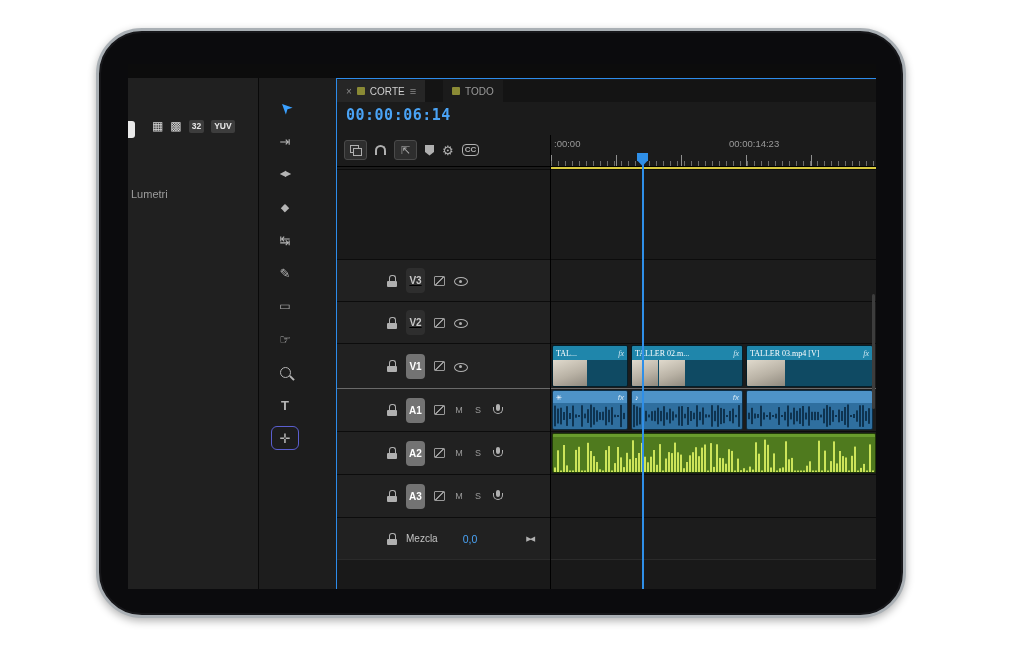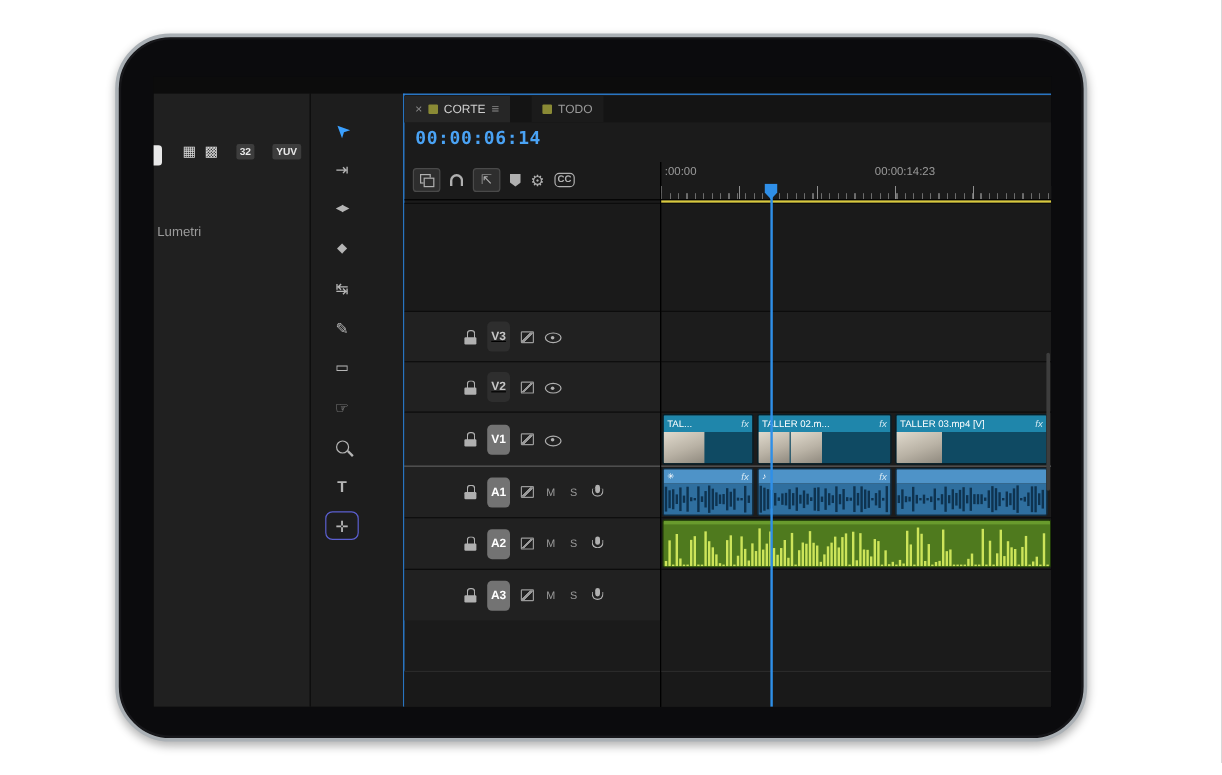--- a/index.html
+++ b/index.html
@@ -13,21 +13,21 @@
   .screen{position:absolute;left:29px;top:33px;width:748px;height:525px;
     background:#101010;overflow:hidden;}
   .screen-top{height:14px;background:#0c0c0c;}
   .main{display:flex;height:511px;}
 
   
   .panel-left{width:131px;background:#202020;position:relative;border-right:1px solid #090909;flex:none;}
   .lp-partial{position:absolute;left:-5px;top:43px;width:12px;height:17px;background:#e9e9e9;border-radius:3px;}
   .lp-icons{position:absolute;left:24px;top:42px;display:flex;align-items:center;gap:7px;}
   .lp-glyph{color:#d8d8d8;font-size:12px;line-height:1;}
-  .lp-badge{font-size:8.5px;font-weight:bold;color:#e8e8e8;background:#3d3d3d;border-radius:2px;padding:2px 3px;line-height:1;margin-left:8px;}
+  .lp-badge{font-size:8.5px;font-weight:bold;color:#e8e8e8;background:#3d3d3d;border-radius:2px;padding:2px 3px;line-height:1;}
   .lp-title{position:absolute;left:3px;top:110px;color:#9c9c9c;font-size:11px;}
 
   
   .toolbar{width:77px;background:#1d1d1d;position:relative;flex:none;}
   .tools{display:flex;flex-direction:column;align-items:flex-start;padding:18px 0 0 12px;gap:9px;}
   .tool{width:28px;height:24px;display:flex;align-items:center;justify-content:center;color:#b5b5b5;flex:none;}
   .tool .tg{font-size:13px;line-height:1;}
   .tool .tg.sel{transform:rotate(-135deg);color:#3aa0ff;font-size:15px;}
   .tool .tg.ripple{font-size:8px;letter-spacing:-1px;}
   .tool .tg.razor{font-size:11px;}
@@ -96,21 +96,21 @@
     background:linear-gradient(135deg,transparent 42%,#9a9a9a 42%,#9a9a9a 58%,transparent 58%);}
   .i-eye{position:relative;width:14px;height:12px;flex:none;}
   .i-eye::before{content:"";position:absolute;left:0;top:2.5px;width:12px;height:7px;border:1.2px solid #b0b0b0;border-radius:50%;}
   .i-eye::after{content:"";position:absolute;left:5px;top:5px;width:3px;height:3px;background:#b0b0b0;border-radius:50%;}
   .i-mic{position:relative;width:11px;height:13px;flex:none;}
   .i-mic::before{content:"";position:absolute;left:3.5px;top:0;width:4px;height:7px;background:#b0b0b0;border-radius:2px;}
   .i-mic::after{content:"";position:absolute;left:1px;top:3px;width:8px;height:6px;border:1.2px solid #b0b0b0;border-top:none;border-radius:0 0 5px 5px;}
 
   
   .vclip{position:absolute;top:1px;bottom:1px;border:1px solid #041e29;border-radius:2px;overflow:hidden;display:flex;flex-direction:column;}
-  .vclip .t{height:14px;background:#1f86ab;display:flex;align-items:center;gap:14px;padding:0 3px;font-size:8px;color:#fff;white-space:nowrap;flex:none;}
+  .vclip .t{height:14px;background:#1f86ab;display:flex;align-items:center;gap:14px;padding:0 3px;font-size:8px;color:#fff;white-space:nowrap;flex:none;font-family:Liberation Serif, serif;}
   .fx{margin-left:auto;font-style:italic;font-size:8px;color:#e2f1f8;opacity:.9;}
   .vclip .b{flex:1;background:#0f4a63;display:flex;gap:1px;}
   .thumb{height:100%;background:linear-gradient(160deg,#e0dacd 0%,#b9b2a5 55%,#8f897e 100%);flex:none;}
 
   .aclip{position:absolute;top:1px;bottom:1px;border:1px solid #0d2d44;border-radius:2px;overflow:hidden;display:flex;flex-direction:column;}
   .aclip .t{height:12px;background:#4e93c8;display:flex;align-items:center;gap:3px;padding:0 3px;font-size:7.5px;color:#fff;flex:none;}
   .aclip .aicon{font-size:7px;line-height:1;}
   .wavebox{flex:1;position:relative;background:#2f6f9f;color:#0e3350;overflow:hidden;}
   .wave{position:absolute;inset:0;}
   .wave svg rect{fill:currentColor;}
@@ -568,20 +568,29 @@
          <span class="i-lock"></span>
          <span class="tbadge on">A3</span>
          <span class="i-sync"></span>
          <span class="ms">M</span>
          <span class="ms">S</span>
          <span class="i-mic"></span>
        </div>
        <div class="row-body"></div>
      </div>
 
+     <div class="row master" style="top:438px;height:42px;">
+       <div class="row-head">
+         <span class="i-lock"></span>
+         <span class="mz-label">Mezcla</span>
+         <span class="mz-pan">0,0</span>
+         <span class="mz-panicon">▶◀</span>
+       </div>
+       <div class="row-body"></div>
+     </div>
 
      <div class="row bottomrow" style="top:480px;height:31px;">
        <div class="row-head" style="background:#191919;"></div>
        <div class="row-body" style="background:#191919;"></div>
      </div>
 
      <div class="vdiv"></div>
      <div class="ph-caret"></div>
      <div class="playhead"></div>
      <div class="scrollbar"></div>

